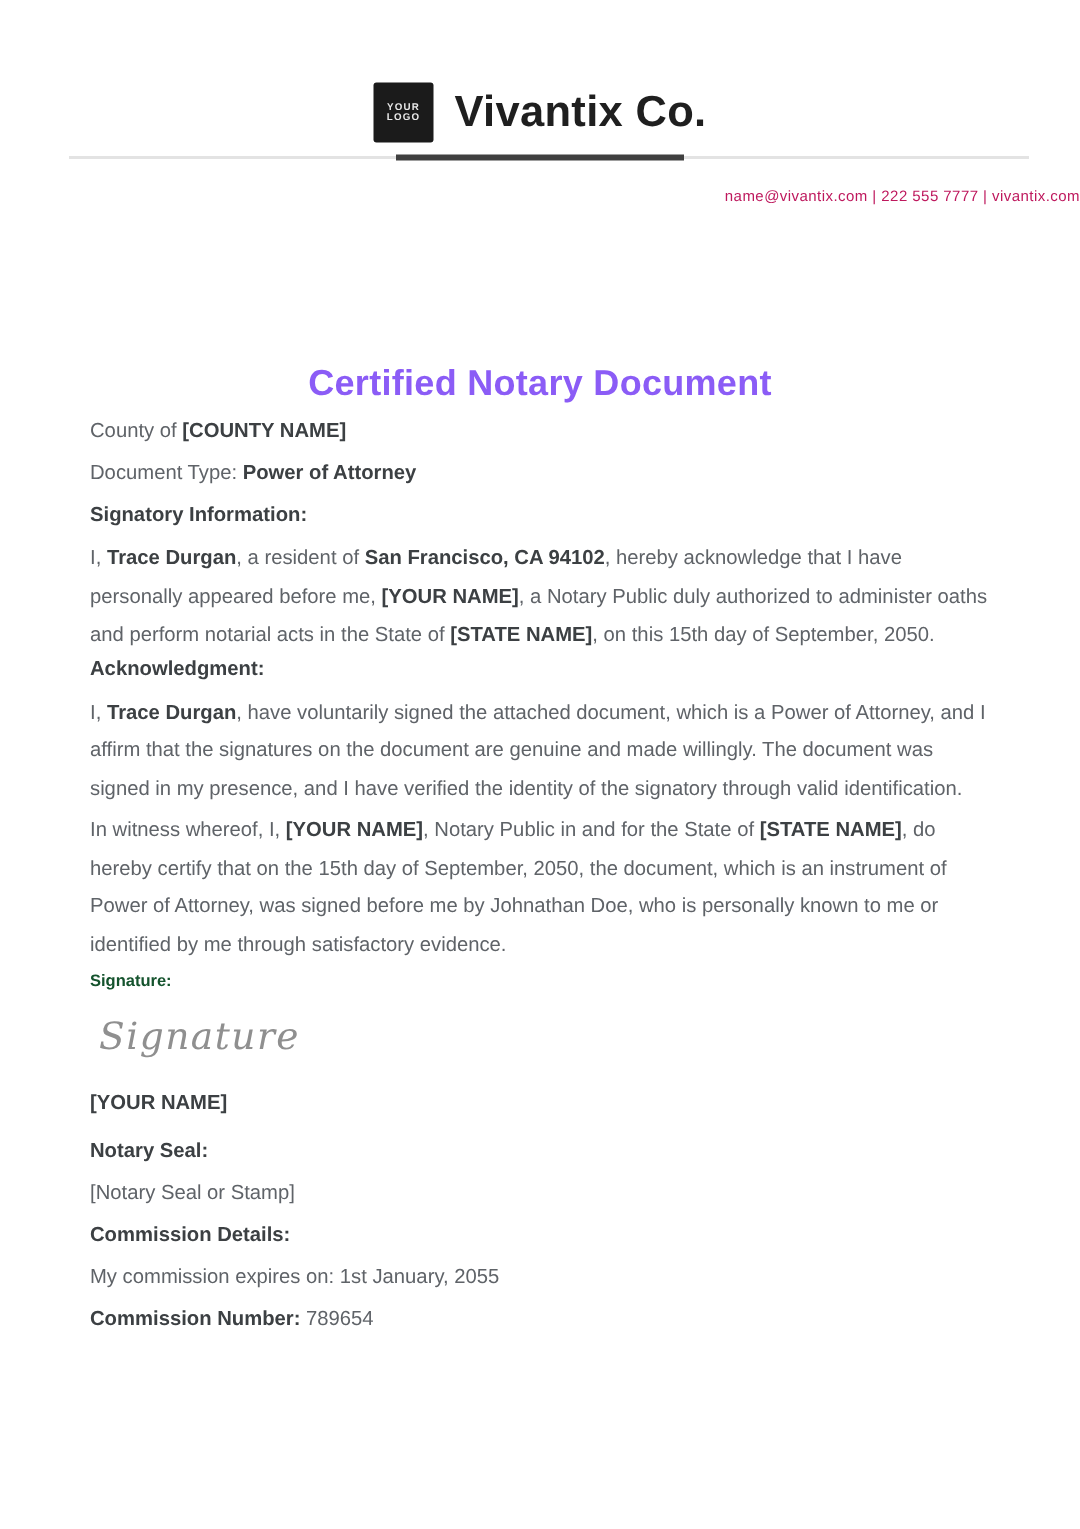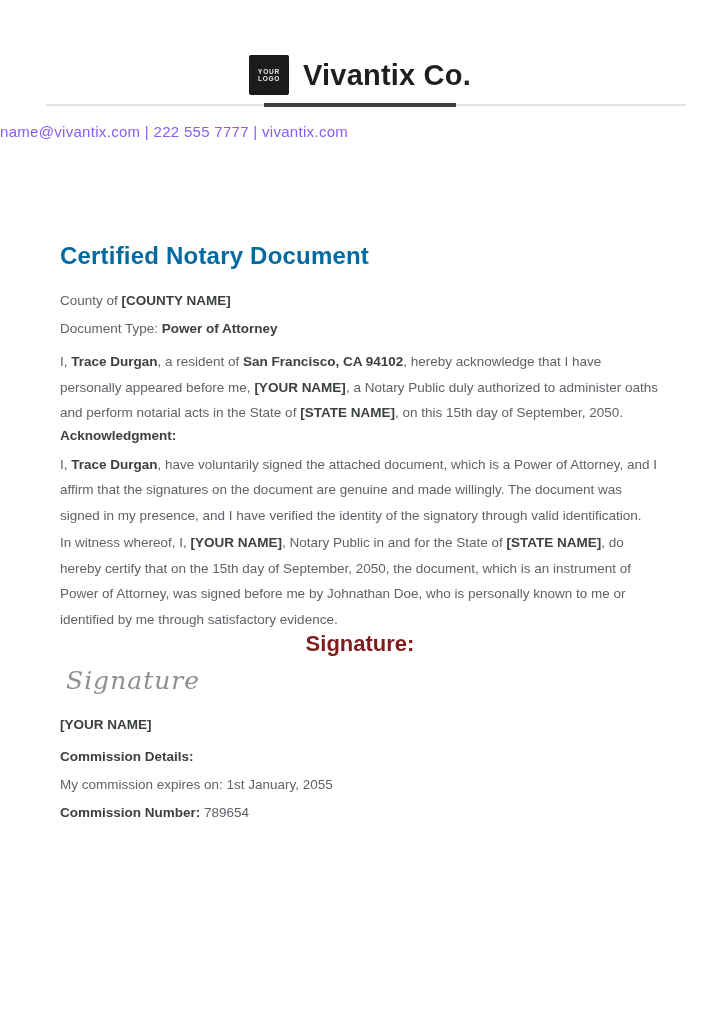--- a/index.html
+++ b/index.html
@@ -29,46 +29,46 @@
     font-size: 29px; font-weight: 700; color: #1f1f1f; letter-spacing: 0.2px;
   }
   .divider { position: relative; height: 4px; margin-top: 8px; }
   .divider .rule-light {
     position: absolute; left: 46px; width: 640px; top: 1px; height: 2px; background: #e3e3e3;
   }
   .divider .rule-dark {
     position: absolute; left: 264px; width: 192px; top: 0; height: 4px; background: #3f3f3f;
   }
   .contact-line {
-    margin-top: 17px; text-align: left;
-    font-size: 15px; color: #8b5cf6; letter-spacing: 0.3px; line-height: 15px;
+    margin-top: 17px; text-align: right;
+    font-size: 10px; color: #be185d; letter-spacing: 0.3px; line-height: 15px;
   }
 
   
   .content { width: 600px; margin-left: 60px; }
   .doc-title {
-    margin-top: 102px; 
-    font-size: 24px; font-weight: 700; color: #0369a1;
-    line-height: 30px; margin-bottom: 22px; letter-spacing: 0.2px;
+    margin-top: 102px; text-align: center;
+    font-size: 24px; font-weight: 700; color: #8b5cf6;
+    line-height: 30px; margin-bottom: 8px; letter-spacing: 0.2px;
   }
   .meta-line {
     font-size: 13.5px; color: #5f6368; line-height: 16px; margin-bottom: 12px;
   }
   .sec-heading {
     font-size: 13.5px; font-weight: 700; color: #3c4043;
     line-height: 16px; margin-bottom: 8px;
   }
   .para {
     font-size: 13.5px; color: #5f6368; line-height: 25.5px; margin-bottom: 2px;
   }
   .b { font-weight: 700; color: #3c4043; }
 
   .signature-heading {
-    font-size: 22px; font-weight: 700; color: #7f1d1d;
-    line-height: 20px; margin-top: 2px; margin-bottom: 10px; text-align: center;
+    font-size: 11px; font-weight: 700; color: #14532d;
+    line-height: 20px; margin-top: 2px; margin-bottom: 10px;
   }
   .signature-script {
     font-family: "DejaVu Serif", serif; font-style: italic;
     font-size: 25px; color: #8f8f8f; line-height: 34px;
     letter-spacing: 1px; padding-left: 6px; margin-bottom: 19px;
   }
   .signer-name {
     font-size: 13.5px; font-weight: 700; color: #3c4043;
     line-height: 16px; margin-bottom: 16px;
   }
@@ -96,31 +96,34 @@
 
   <div class="contact-line">name@vivantix.com | 222 555 7777 | vivantix.com</div>
 
   <div class="content">
 
     <h1 class="doc-title">Certified Notary Document</h1>
 
     <p class="meta-line"><span>County of </span><span class="b">[COUNTY NAME]</span></p>
     <p class="meta-line"><span>Document Type: </span><span class="b">Power of Attorney</span></p>
 
+    <p class="sec-heading">Signatory Information:</p>
     <p class="para"><span>I, </span><span class="b">Trace Durgan</span><span>, a resident of </span><span class="b">San Francisco, CA 94102</span><span>, hereby acknowledge that I have personally appeared before me, </span><span class="b">[YOUR NAME]</span><span>, a Notary Public duly authorized to administer oaths and perform notarial acts in the State of </span><span class="b">[STATE NAME]</span><span>, on this 15th day of September, 2050.</span></p>
 
     <p class="sec-heading">Acknowledgment:</p>
     <p class="para"><span>I, </span><span class="b">Trace Durgan</span><span>, have voluntarily signed the attached document, which is a Power of Attorney, and I affirm that the signatures on the document are genuine and made willingly. The document was signed in my presence, and I have verified the identity of the signatory through valid identification.</span></p>
 
     <p class="para"><span>In witness whereof, I, </span><span class="b">[YOUR NAME]</span><span>, Notary Public in and for the State of </span><span class="b">[STATE NAME]</span><span>, do hereby certify that on the 15th day of September, 2050, the document, which is an instrument of Power of Attorney, was signed before me by Johnathan Doe, who is personally known to me or identified by me through satisfactory evidence.</span></p>
 
     <p class="signature-heading">Signature:</p>
 
     <div class="signature-script">Signature</div>
 
     <p class="signer-name">[YOUR NAME]</p>
 
+    <p class="footer-line"><span class="b">Notary Seal:</span></p>
+    <p class="footer-line"><span>[Notary Seal or Stamp]</span></p>
     <p class="footer-line"><span class="b">Commission Details:</span></p>
     <p class="footer-line"><span>My commission expires on: 1st January, 2055</span></p>
     <p class="footer-line"><span class="b">Commission Number:</span><span> 789654</span></p>
 
   </div>
 </div>
 
 </body></html>

